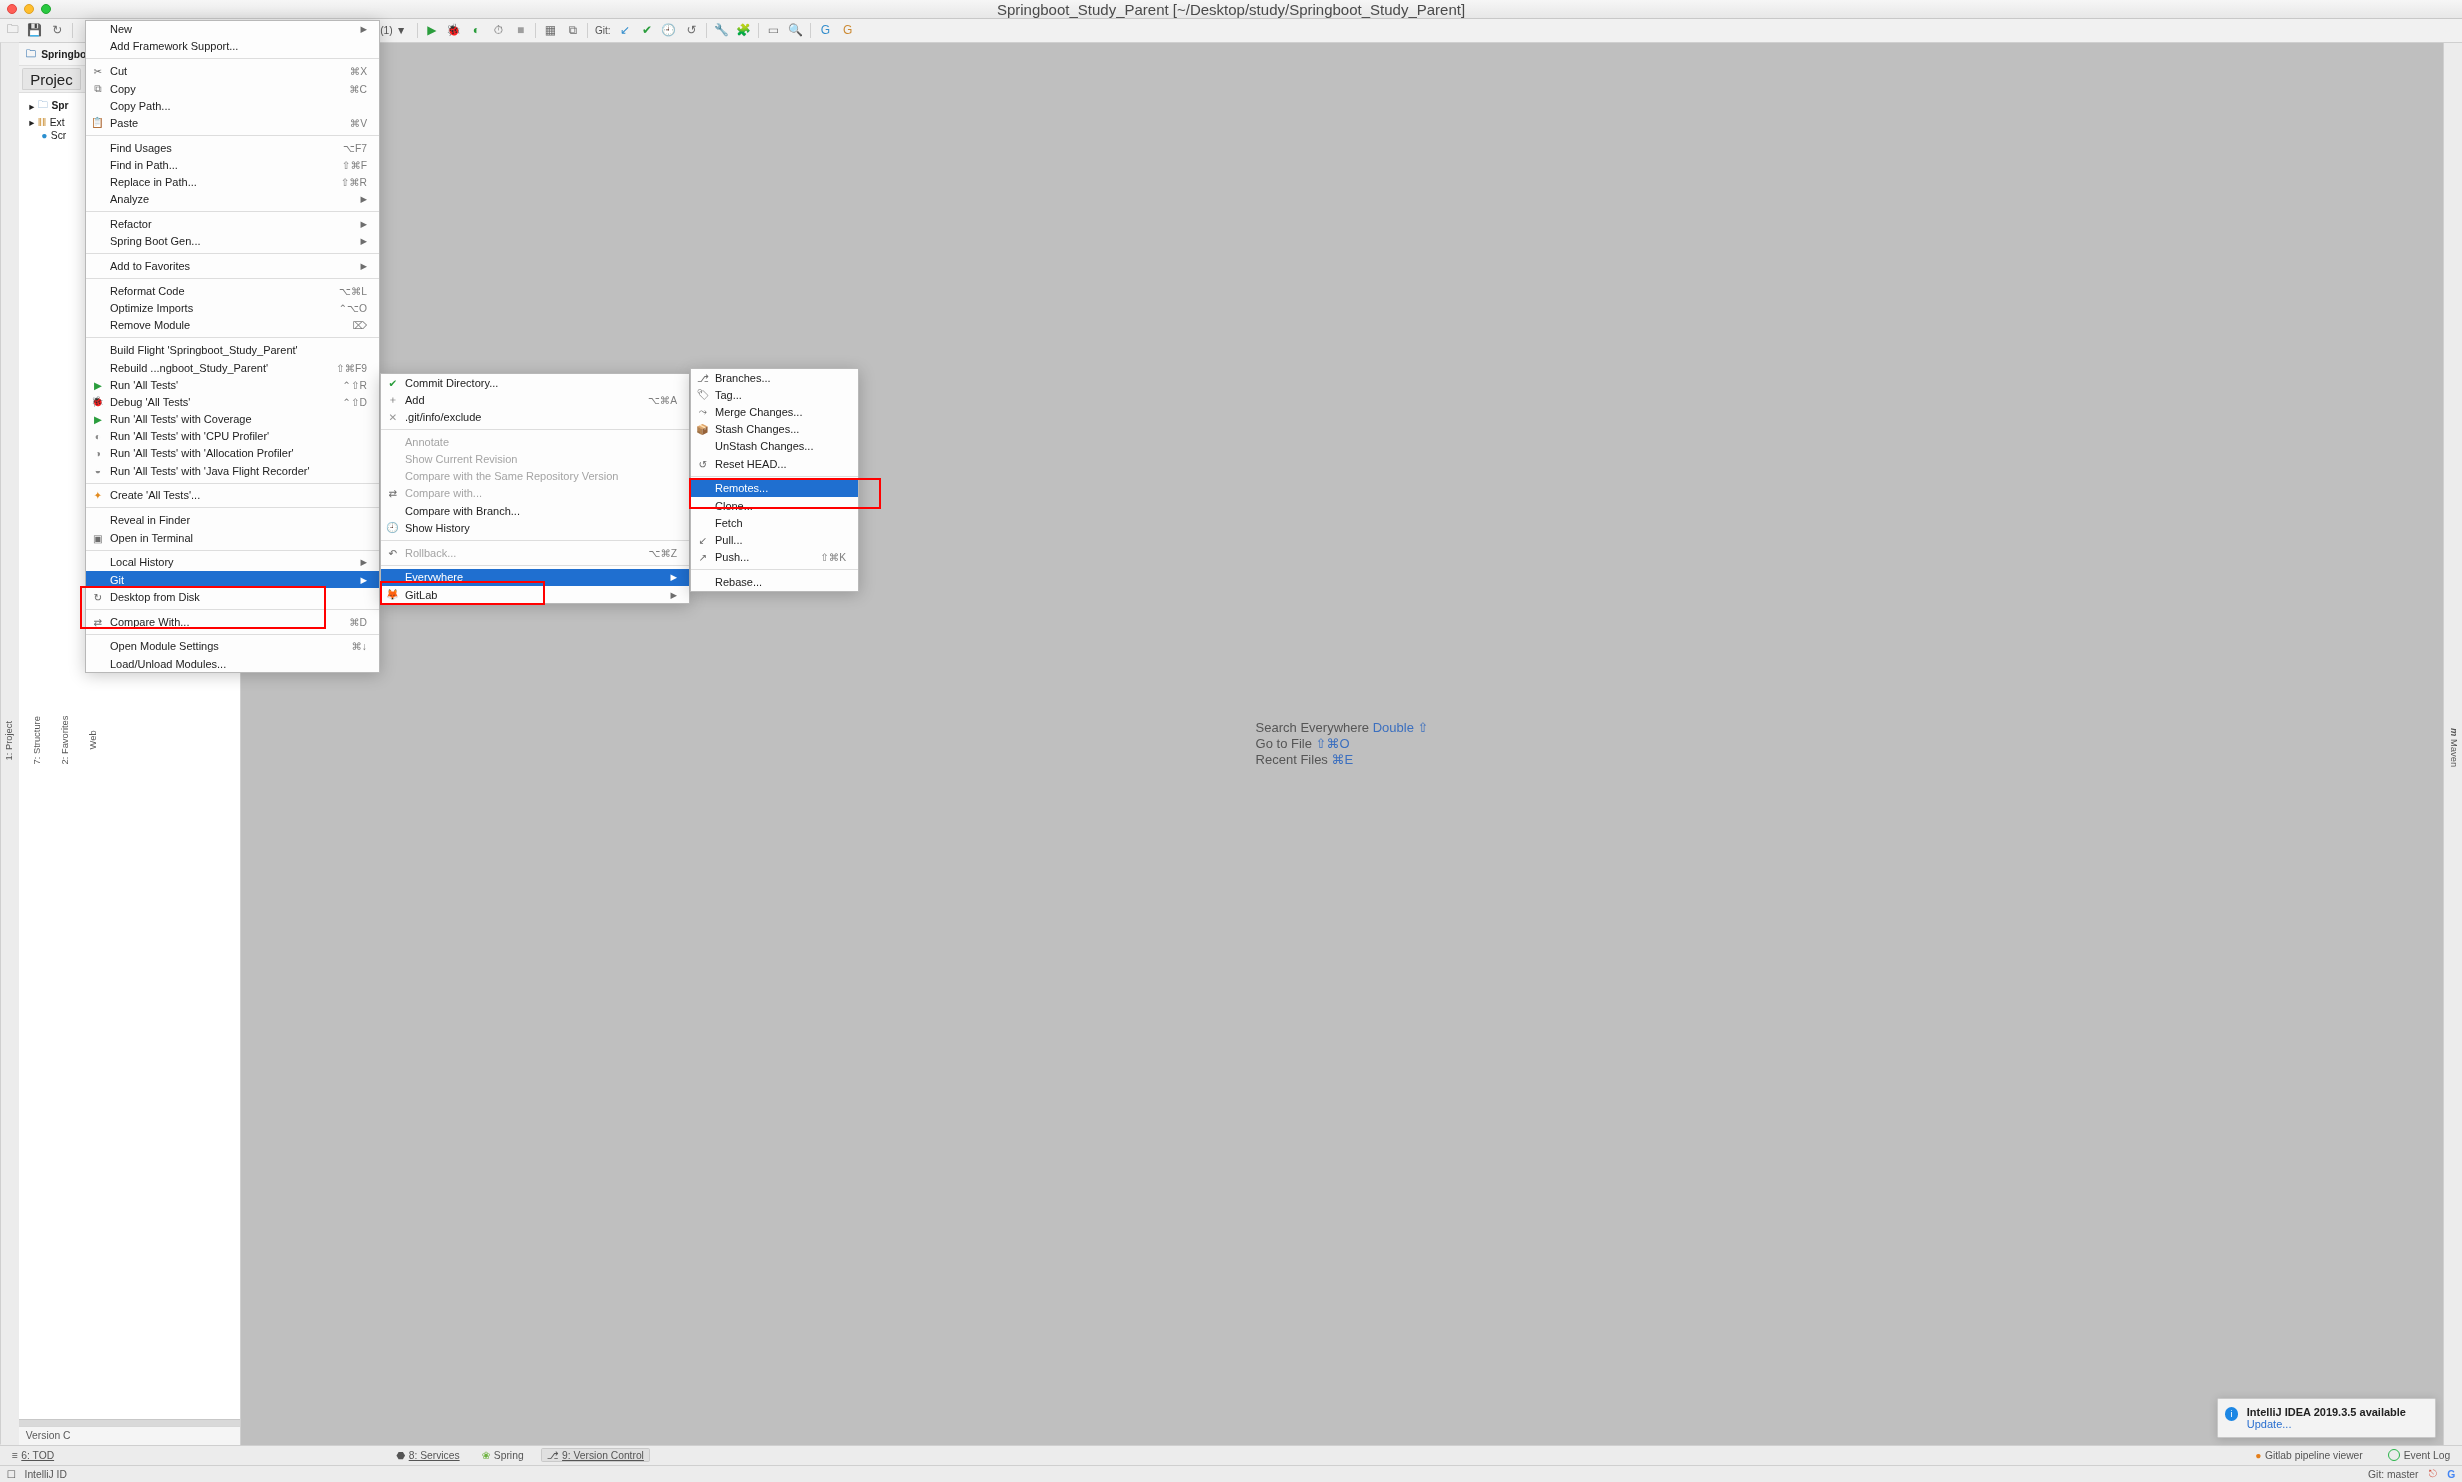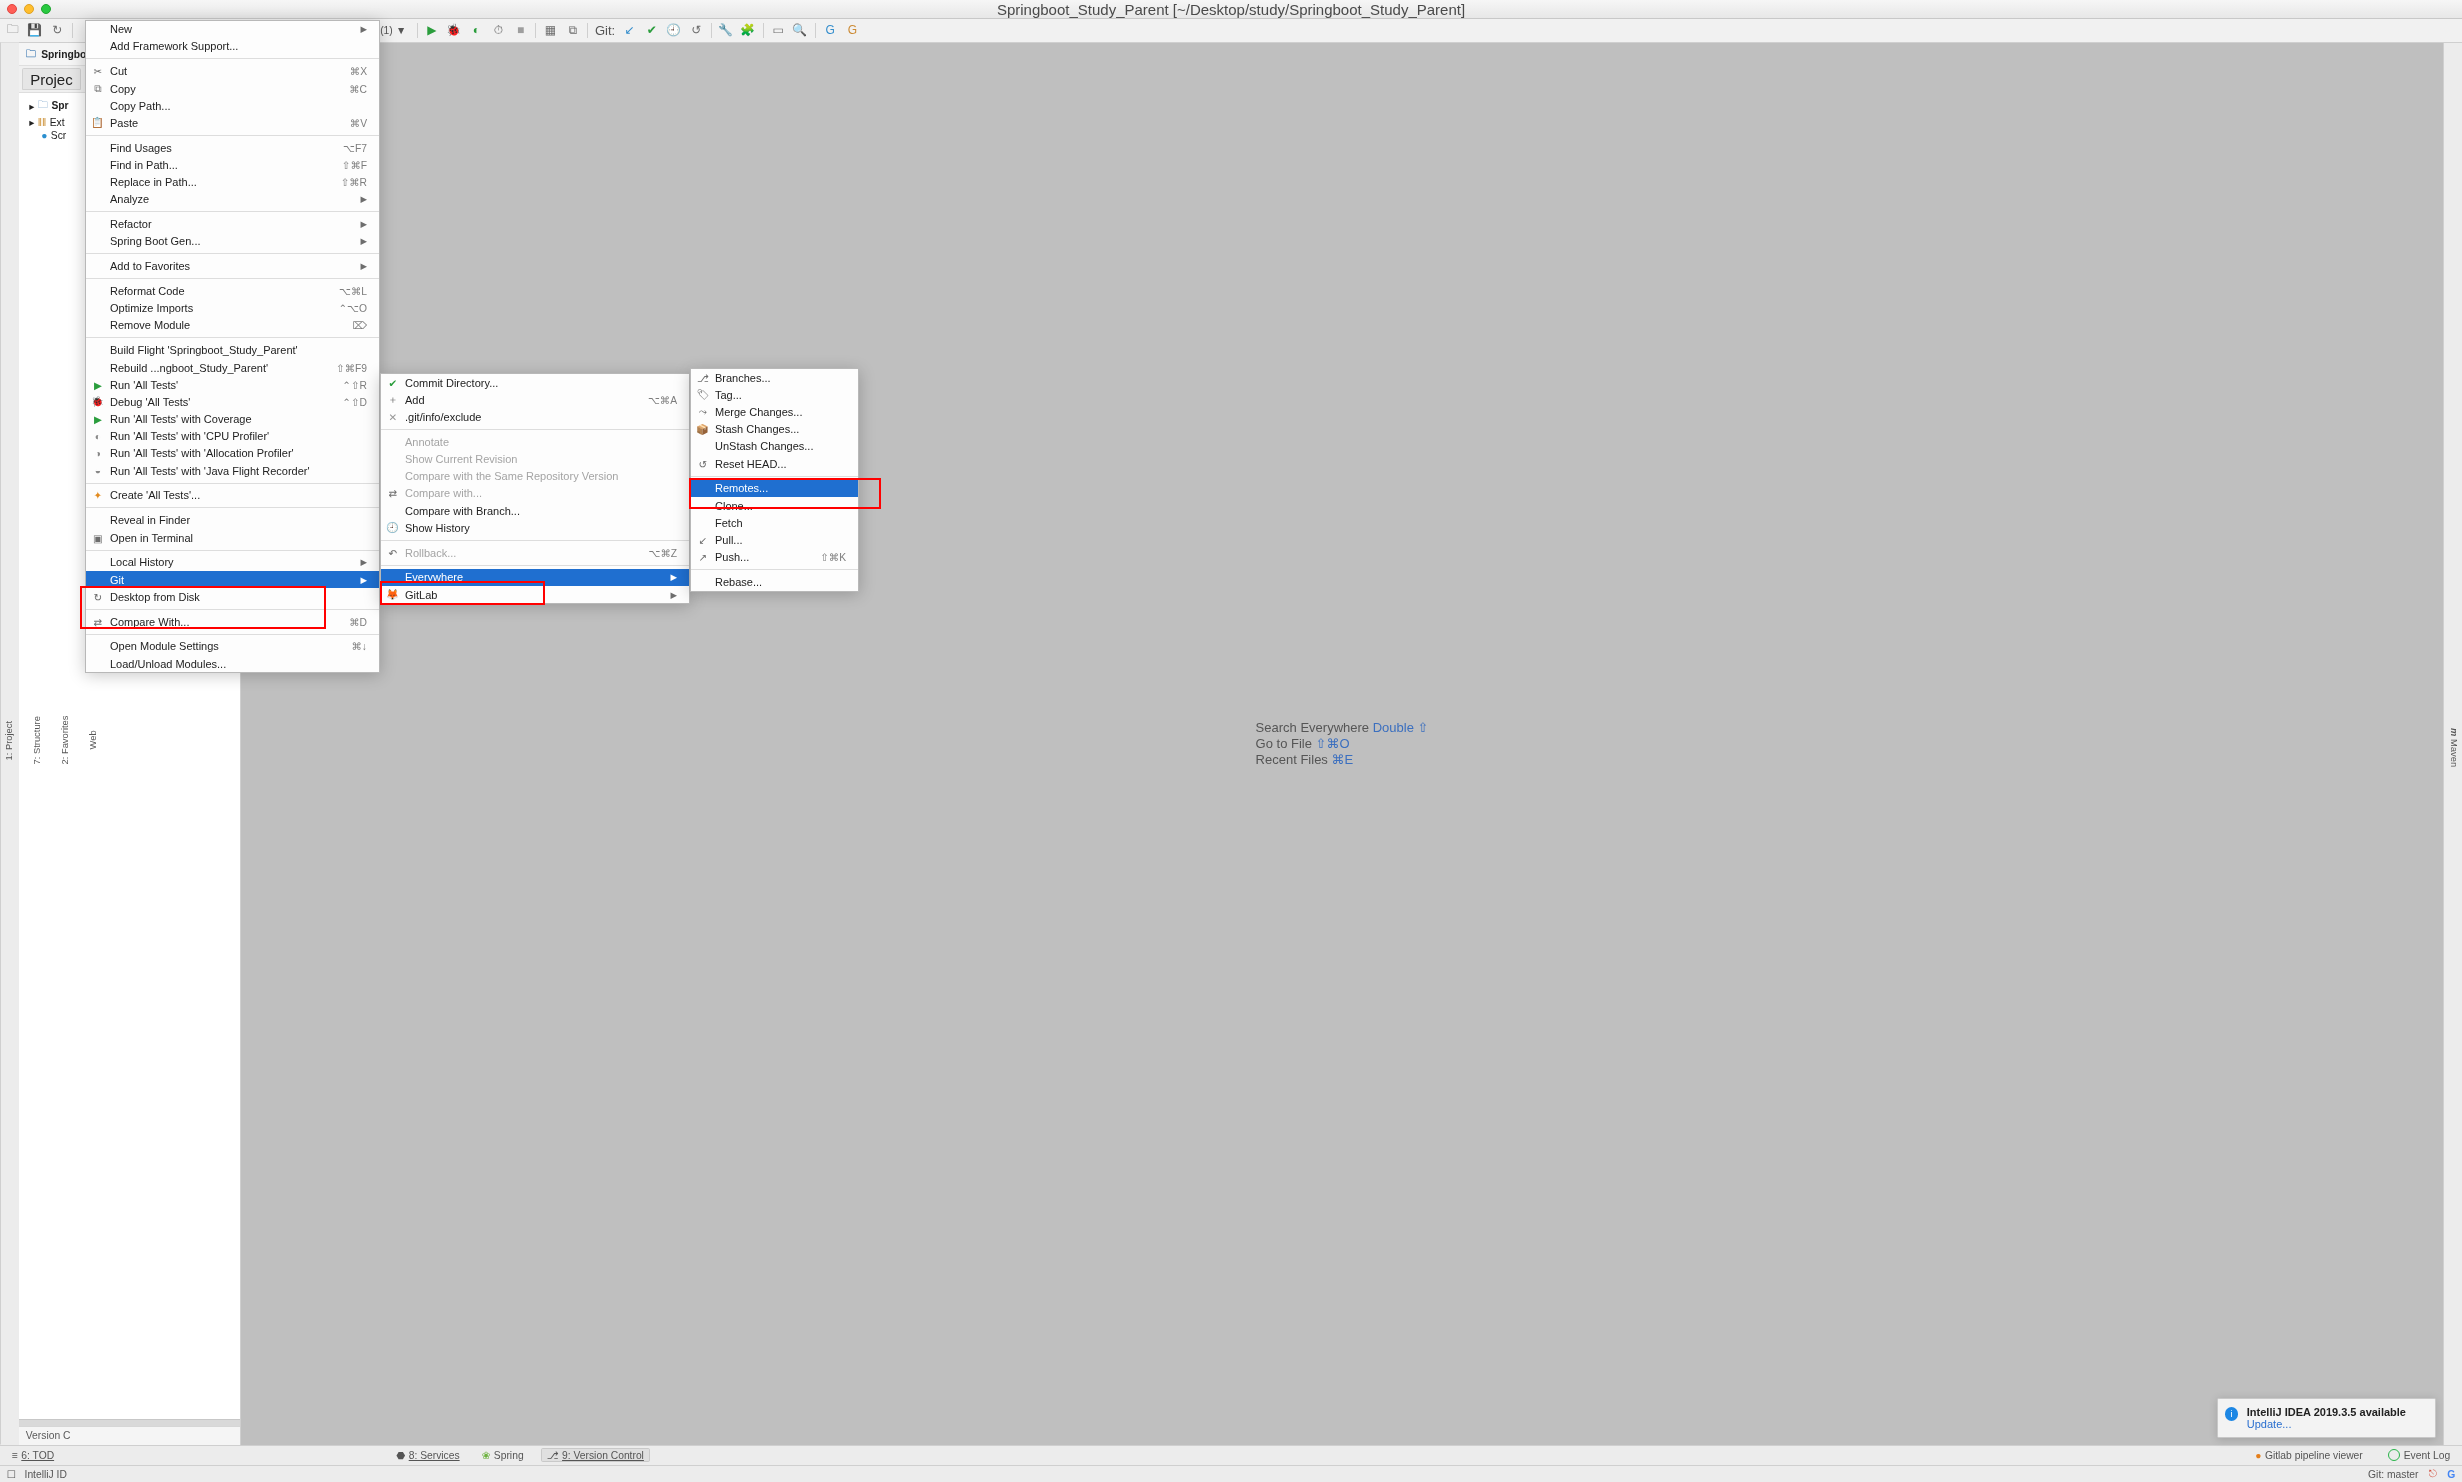--- a/index.html
+++ b/index.html
@@ -173,21 +173,21 @@
   <div class="tool-sep"></div>
   <div class="tool-icon tool-green">▶</div>
   <div class="tool-icon tool-green">🐞</div>
   <div class="tool-icon tool-green">◐</div>
   <div class="tool-icon">⏱</div>
   <div class="tool-icon tool-grey">■</div>
   <div class="tool-sep"></div>
   <div class="tool-icon">▦</div>
   <div class="tool-icon">⧉</div>
   <div class="tool-sep"></div>
-  <span style="color:#555;font-size:13px">Git:</span>
+  <span style="color:#555;font-size:10px">Git:</span>
   <div class="tool-icon tool-blue">↙</div>
   <div class="tool-icon tool-green">✔</div>
   <div class="tool-icon">🕘</div>
   <div class="tool-icon">↺</div>
   <div class="tool-sep"></div>
   <div class="tool-icon">🔧</div>
   <div class="tool-icon">🧩</div>
   <div class="tool-sep"></div>
   <div class="tool-icon">▭</div>
   <div class="tool-icon">🔍</div>

